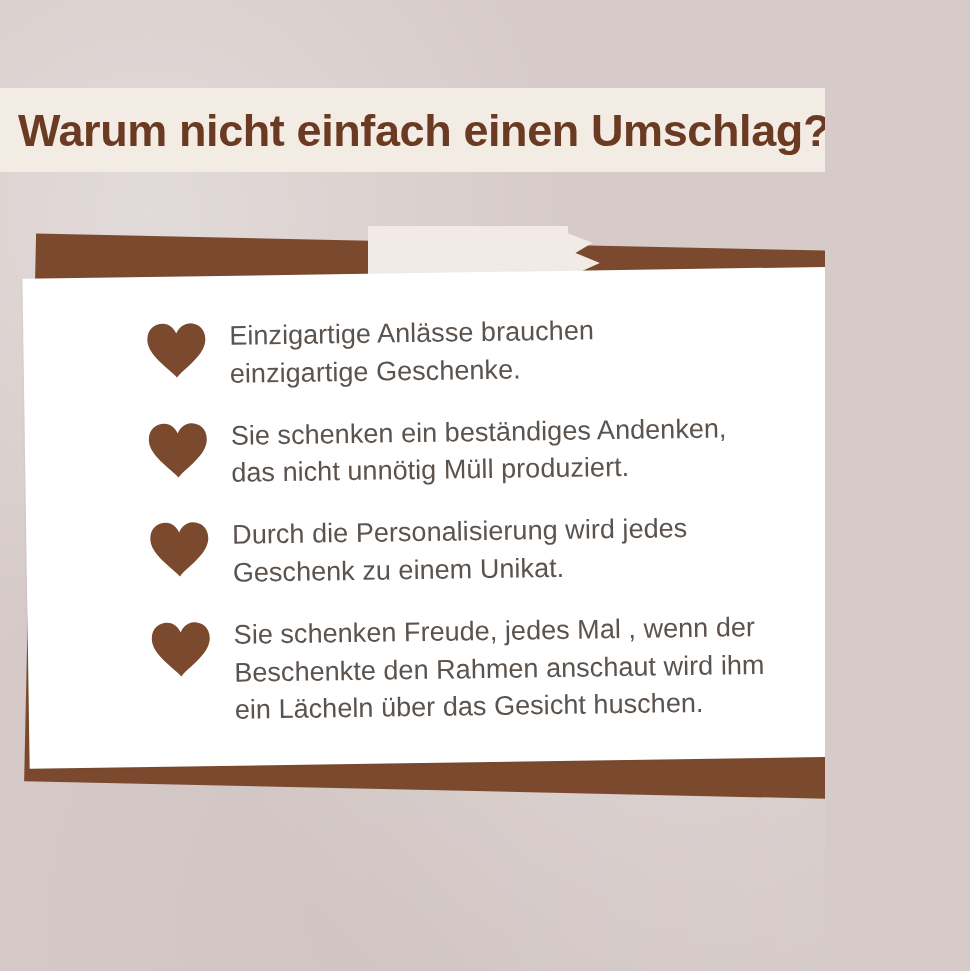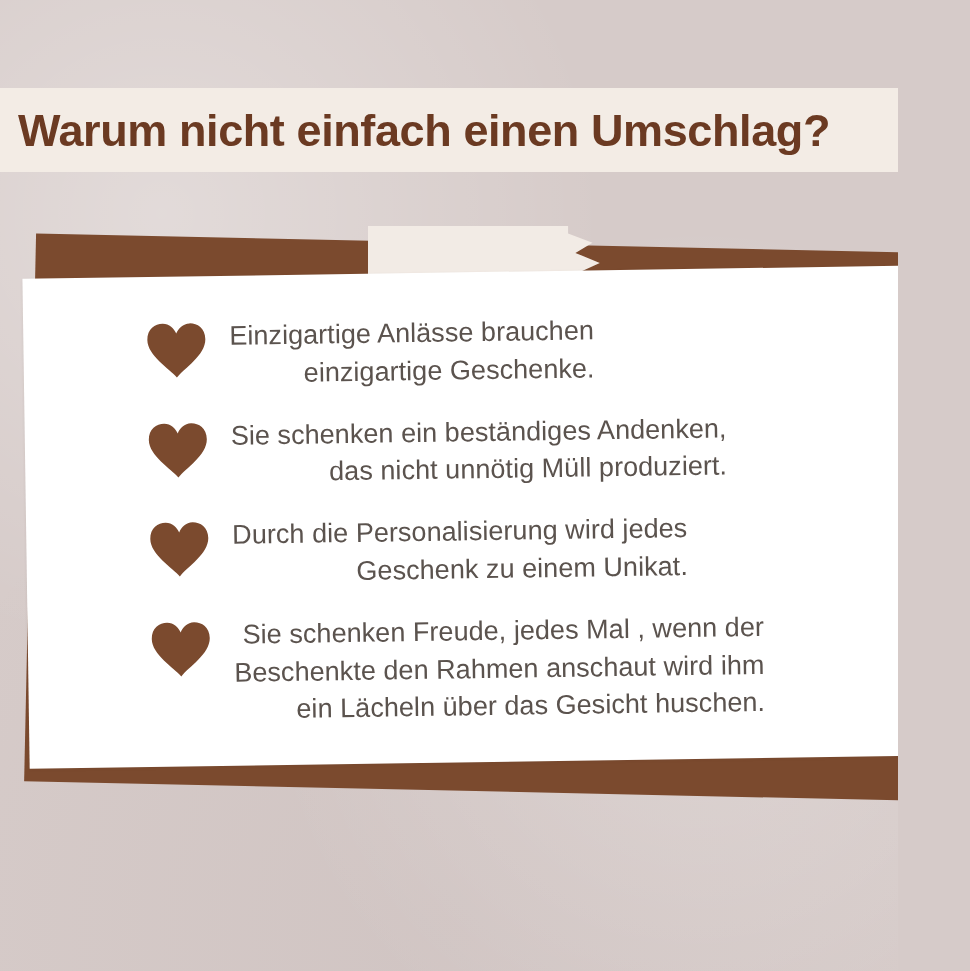--- a/index.html
+++ b/index.html
@@ -9,25 +9,24 @@
   body {
     width: 970px;
     height: 971px;
     overflow: hidden;
     font-family: "Liberation Sans", sans-serif;
     background: #d6cbc9;
   }
 
   #poster {
     position: relative;
-    width: 898px;
+    width: 825px;
     height: 971px;
     background: #d6cbc9;
     overflow: hidden;
-    text-align: right;
   }
 
   
   #poster::before {
     content: "";
     position: absolute;
     inset: 0;
     background:
       radial-gradient(circle at 18% 22%, rgba(255,255,255,0.30), rgba(255,255,255,0) 42%),
       radial-gradient(circle at 78% 68%, rgba(255,255,255,0.22), rgba(255,255,255,0) 46%),

